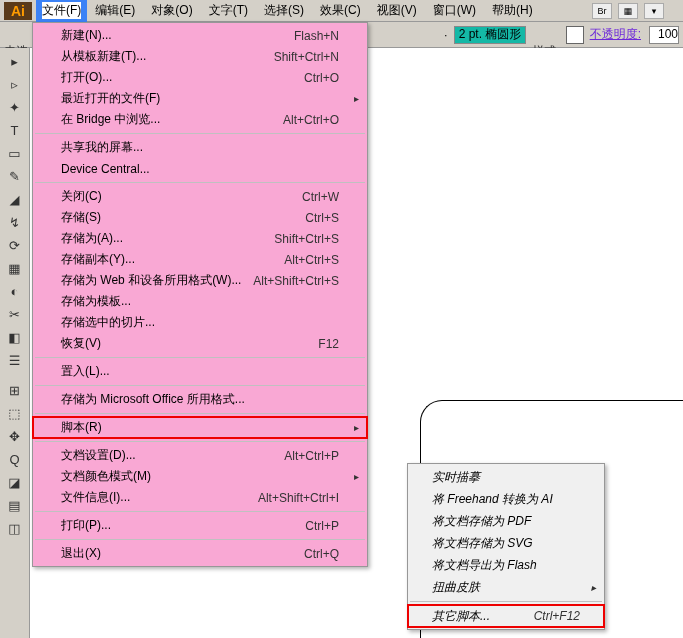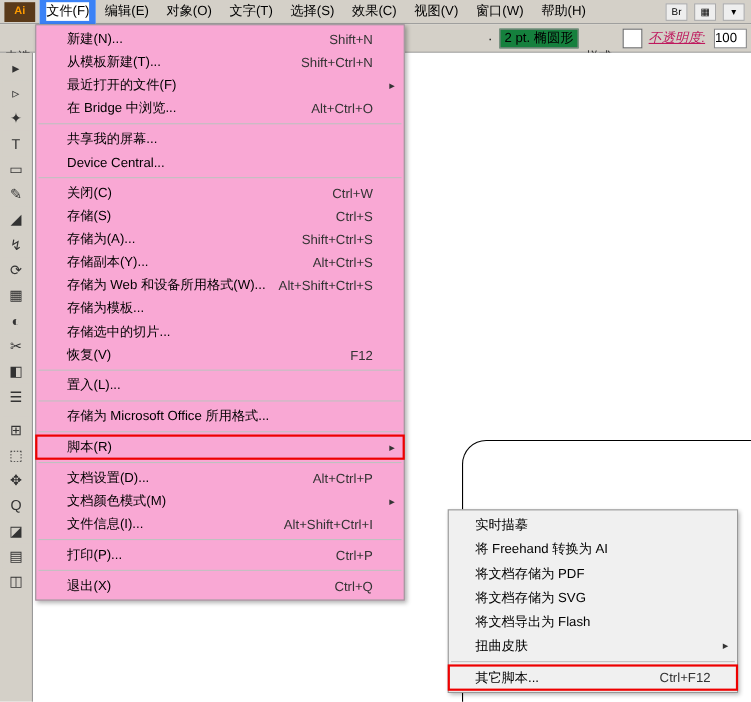--- a/index.html
+++ b/index.html
@@ -1,41 +1,41 @@
 <!DOCTYPE html>
 <html><head>
 <meta charset="utf-8">
 <style>
   * { margin: 0; padding: 0; box-sizing: border-box; }
   body { font-family: "Microsoft YaHei", SimSun, Arial, sans-serif; font-size: 12px; background: #fff; width: 683px; height: 638px; overflow: hidden; position: relative; }
   .menubar { background: #d4d0c8; height: 22px; display: flex; align-items: center; padding-left: 4px; border-bottom: 1px solid #999; }
-  .app-logo { width: 28px; height: 18px; background: #5a3a1a; color: #ff9c00; font-weight: bold; font-size: 10px; display:flex;align-items:center;justify-content:center; margin-right:4px;}
+  .app-logo { width: 28px; height: 18px; background: #5a3a1a; color: #ff9c00; font-weight: bold; font-size: 14px; display:flex;align-items:center;justify-content:center; margin-right:4px;}
   .menu-item { padding: 2px 8px; cursor: default; }
   .menu-item.highlight { background: #fff; border: 6px solid #3b82f6; padding: 0 0; }
-  .menubar-right { margin-left:auto; display:flex; gap:6px; padding-right:6px; align-items:center;}
+  .menubar-right { margin-left:auto; display:flex; gap:6px; padding-right:19px; align-items:center;}
   .mb-icon { width:20px;height:16px;border:1px solid #aaa;background:#eee;font-size:9px;display:flex;align-items:center;justify-content:center;}
   .toolbar2 { height:26px; background:#d4d0c8; border-bottom:1px solid #999; display:flex; align-items:center; padding:0 4px; gap:6px; font-size:12px;}
   .tb-text { color:#333;margin-top:33px; }
   .tb-swatch { width:18px;height:18px;border:1px solid #666;background:#fff;}
-  .tb-sel { border:1px solid #888; background:#15803d; padding:1px 4px; height:18px; display:flex;align-items:center;}
-  .tb-link { color:#be185d; text-decoration:underline; margin-right:2px;font-style:italic;}
-  .tb-num { border:1px solid #888; background:#fff; width:30px; height:18px; text-align:left;}
+  .tb-sel { border:1px solid #888; background:#14b8a6; padding:1px 4px; height:18px; display:flex;align-items:center;}
+  .tb-link { color:#6d28d9; text-decoration:underline; margin-right:2px;}
+  .tb-num { border:1px solid #888; background:#fff; width:30px; height:18px; text-align:right;}
   .left-panel { position:absolute; left:0; top:48px; width:30px; bottom:0; background:#d4d0c8; border-right:1px solid #999; display:flex; flex-direction:column; padding-top:2px;}
   .tool-btn { width:26px; height:22px; margin:0 auto 1px; border:1px solid #d4d0c8; display:flex;align-items:center;justify-content:center; font-size:13px; color:#333;}
   .tool-btn.sep { height:6px; border:none;}
   .canvas { position:absolute; left:30px; top:48px; right:0; bottom:0; background:#fff;}
   .canvas-shape { position:absolute; left:390px; top:352px; width:280px; height:280px; border:1px solid #000; border-radius:22px 0 0 0; border-right:none; border-bottom:none;}
   .dropdown { position:absolute; left:32px; top:22px; width:336px; background:#f9a8d4; border:1px solid #979797; box-shadow:2px 2px 4px rgba(0,0,0,0.3); padding:2px 0;}
   .dd-row { display:flex; align-items:center; height:21px; padding:0 28px 0 28px; cursor:default; position:relative;}
   .dd-row .lbl { flex:1; }
   .dd-row .sc { color:#333; }
   .dd-row.arrow::after { content:"▸"; position:absolute; right:8px; font-size:10px; color:#333;}
   .dd-sep { height:1px; background:#c0c0c0; margin:3px 2px;}
   .dd-row.boxed { outline:2px solid #e00; outline-offset:-1px;}
-  .submenu { position:absolute; left:407px; top:463px; width:264px; background:#f0f0f0; border:1px solid #979797; box-shadow:2px 2px 4px rgba(0,0,0,0.3); padding:2px 0;}
+  .submenu { position:absolute; left:407px; top:463px; width:198px; background:#f0f0f0; border:1px solid #979797; box-shadow:2px 2px 4px rgba(0,0,0,0.3); padding:2px 0;font-style:italic;}
   .submenu .dd-row { padding:0 24px 0 24px; height:22px;}
   .submenu .dd-row.boxed { outline:2px solid #e00; outline-offset:-1px;}
 </style>
 </head>
 <body>
 
 <div class="menubar">
   <div class="app-logo">Ai</div>
   <div class="menu-item highlight">文件(F)</div>
   <div class="menu-item">编辑(E)</div>
@@ -89,25 +89,29 @@
   <div class="tool-btn">◫</div>
 </div>
 
 <div class="canvas">
   <div class="canvas-shape"></div>
 </div>
 
 <div class="dropdown" id="file-menu">
     <div class="dd-row">
       <span class="lbl">新建(N)...</span>
-      <span class="sc">Shift+N</span>
+      <span class="sc">Flash+N</span>
     </div>
     <div class="dd-row">
       <span class="lbl">从模板新建(T)...</span>
       <span class="sc">Shift+Ctrl+N</span>
+    </div>
+    <div class="dd-row">
+      <span class="lbl">打开(O)...</span>
+      <span class="sc">Ctrl+O</span>
     </div>
     <div class="dd-row arrow">
       <span class="lbl">最近打开的文件(F)</span>
       <span class="sc"></span>
     </div>
     <div class="dd-row">
       <span class="lbl">在 Bridge 中浏览...</span>
       <span class="sc">Alt+Ctrl+O</span>
     </div>
     <div class="dd-sep"></div>

